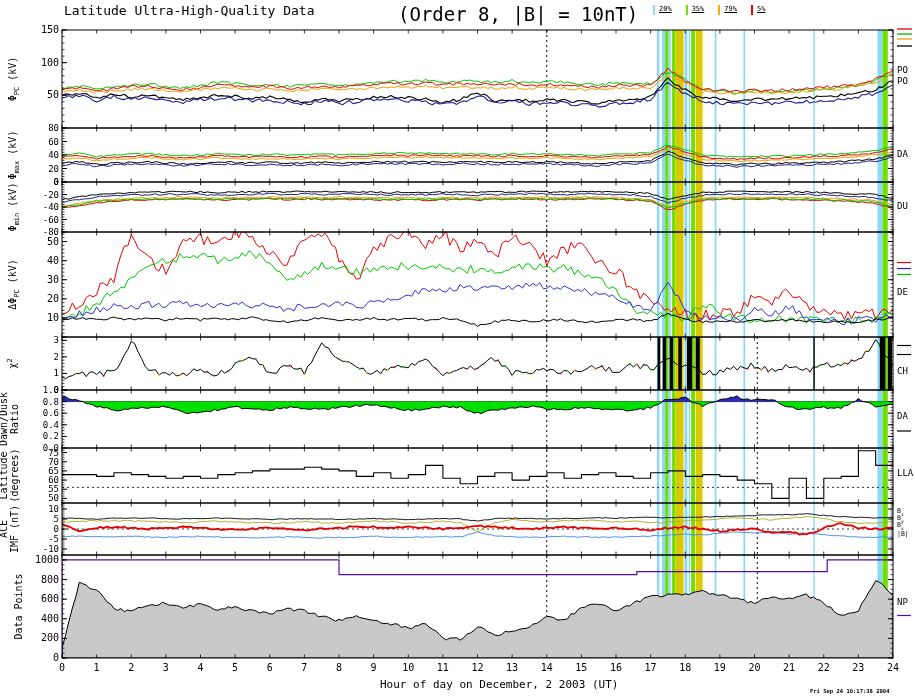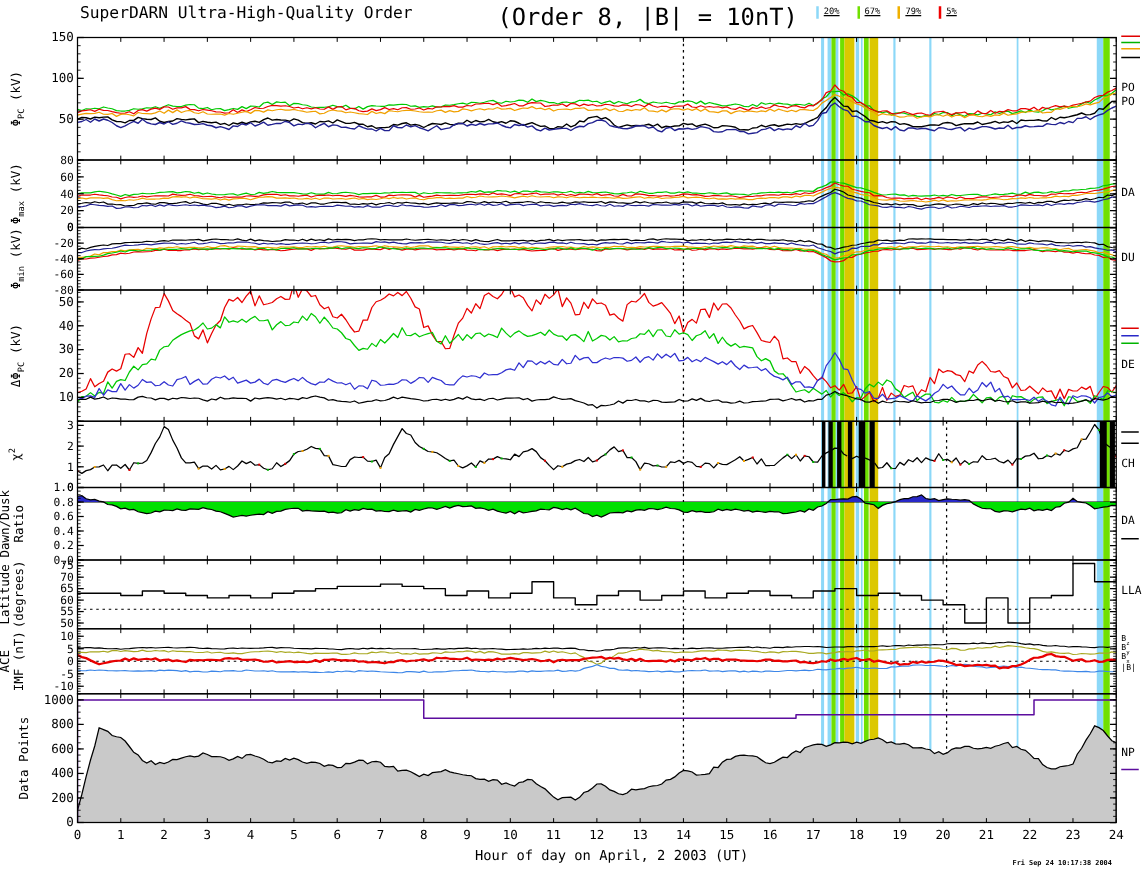--- a/index.html
+++ b/index.html
@@ -13,31 +13,31 @@
   .lg-label{font-size:7px;line-height:11px;}
   .xlabel{position:absolute;left:380px;top:678px;font-size:11px;white-space:pre;}
   .stamp{position:absolute;left:810px;top:688px;font-size:5.5px;font-weight:bold;white-space:pre;}
   svg{position:absolute;left:0;top:0;}
   svg text{font-family:"DejaVu Sans Mono",monospace;fill:#000;}
 </style>
 </head>
 <body>
 
 <div class="fig">
-  <div class="title">SuperDARN Ultra-High-Quality Order</div>
+  <div class="title">Latitude Ultra-High-Quality Data</div>
   <div class="subtitle">(Order 8, |B| = 10nT)</div>
 
   <div class="legend">
     <span class="lg-item">
         <span class="lg-tick" style="background: rgb(140, 216, 248);"></span>
         <span class="lg-label">20%</span>
       </span>
     <span class="lg-item">
         <span class="lg-tick" style="background: rgb(112, 224, 0);"></span>
-        <span class="lg-label">67%</span>
+        <span class="lg-label">35%</span>
       </span>
     <span class="lg-item">
         <span class="lg-tick" style="background: rgb(240, 176, 0);"></span>
         <span class="lg-label">79%</span>
       </span>
     <span class="lg-item">
         <span class="lg-tick" style="background: rgb(240, 0, 0);"></span>
         <span class="lg-label">5%</span>
       </span>
   </div>
@@ -1258,15 +1258,15 @@
         <text x="823.75" y="671" text-anchor="middle" font-size="10">22</text>
         <text x="858.375" y="671" text-anchor="middle" font-size="10">23</text>
         <text x="893" y="671" text-anchor="middle" font-size="10">24</text>
         <line x1="897" x2="912" y1="29" y2="29" stroke="#e00000" stroke-width="1.3"></line>
         <line x1="897" x2="912" y1="34" y2="34" stroke="#00b400" stroke-width="1.3"></line>
         <line x1="897" x2="912" y1="39" y2="39" stroke="#f0a000" stroke-width="1.3"></line>
         <line x1="897" x2="912" y1="46" y2="46" stroke="#000000" stroke-width="1.3"></line>
       </g>
     </svg>
 
-  <div class="xlabel">Hour of day on April, 2 2003 (UT)</div>
+  <div class="xlabel">Hour of day on December, 2 2003 (UT)</div>
   <div class="stamp">Fri Sep 24 10:17:38 2004</div>
 </div>
 
 </body></html>

